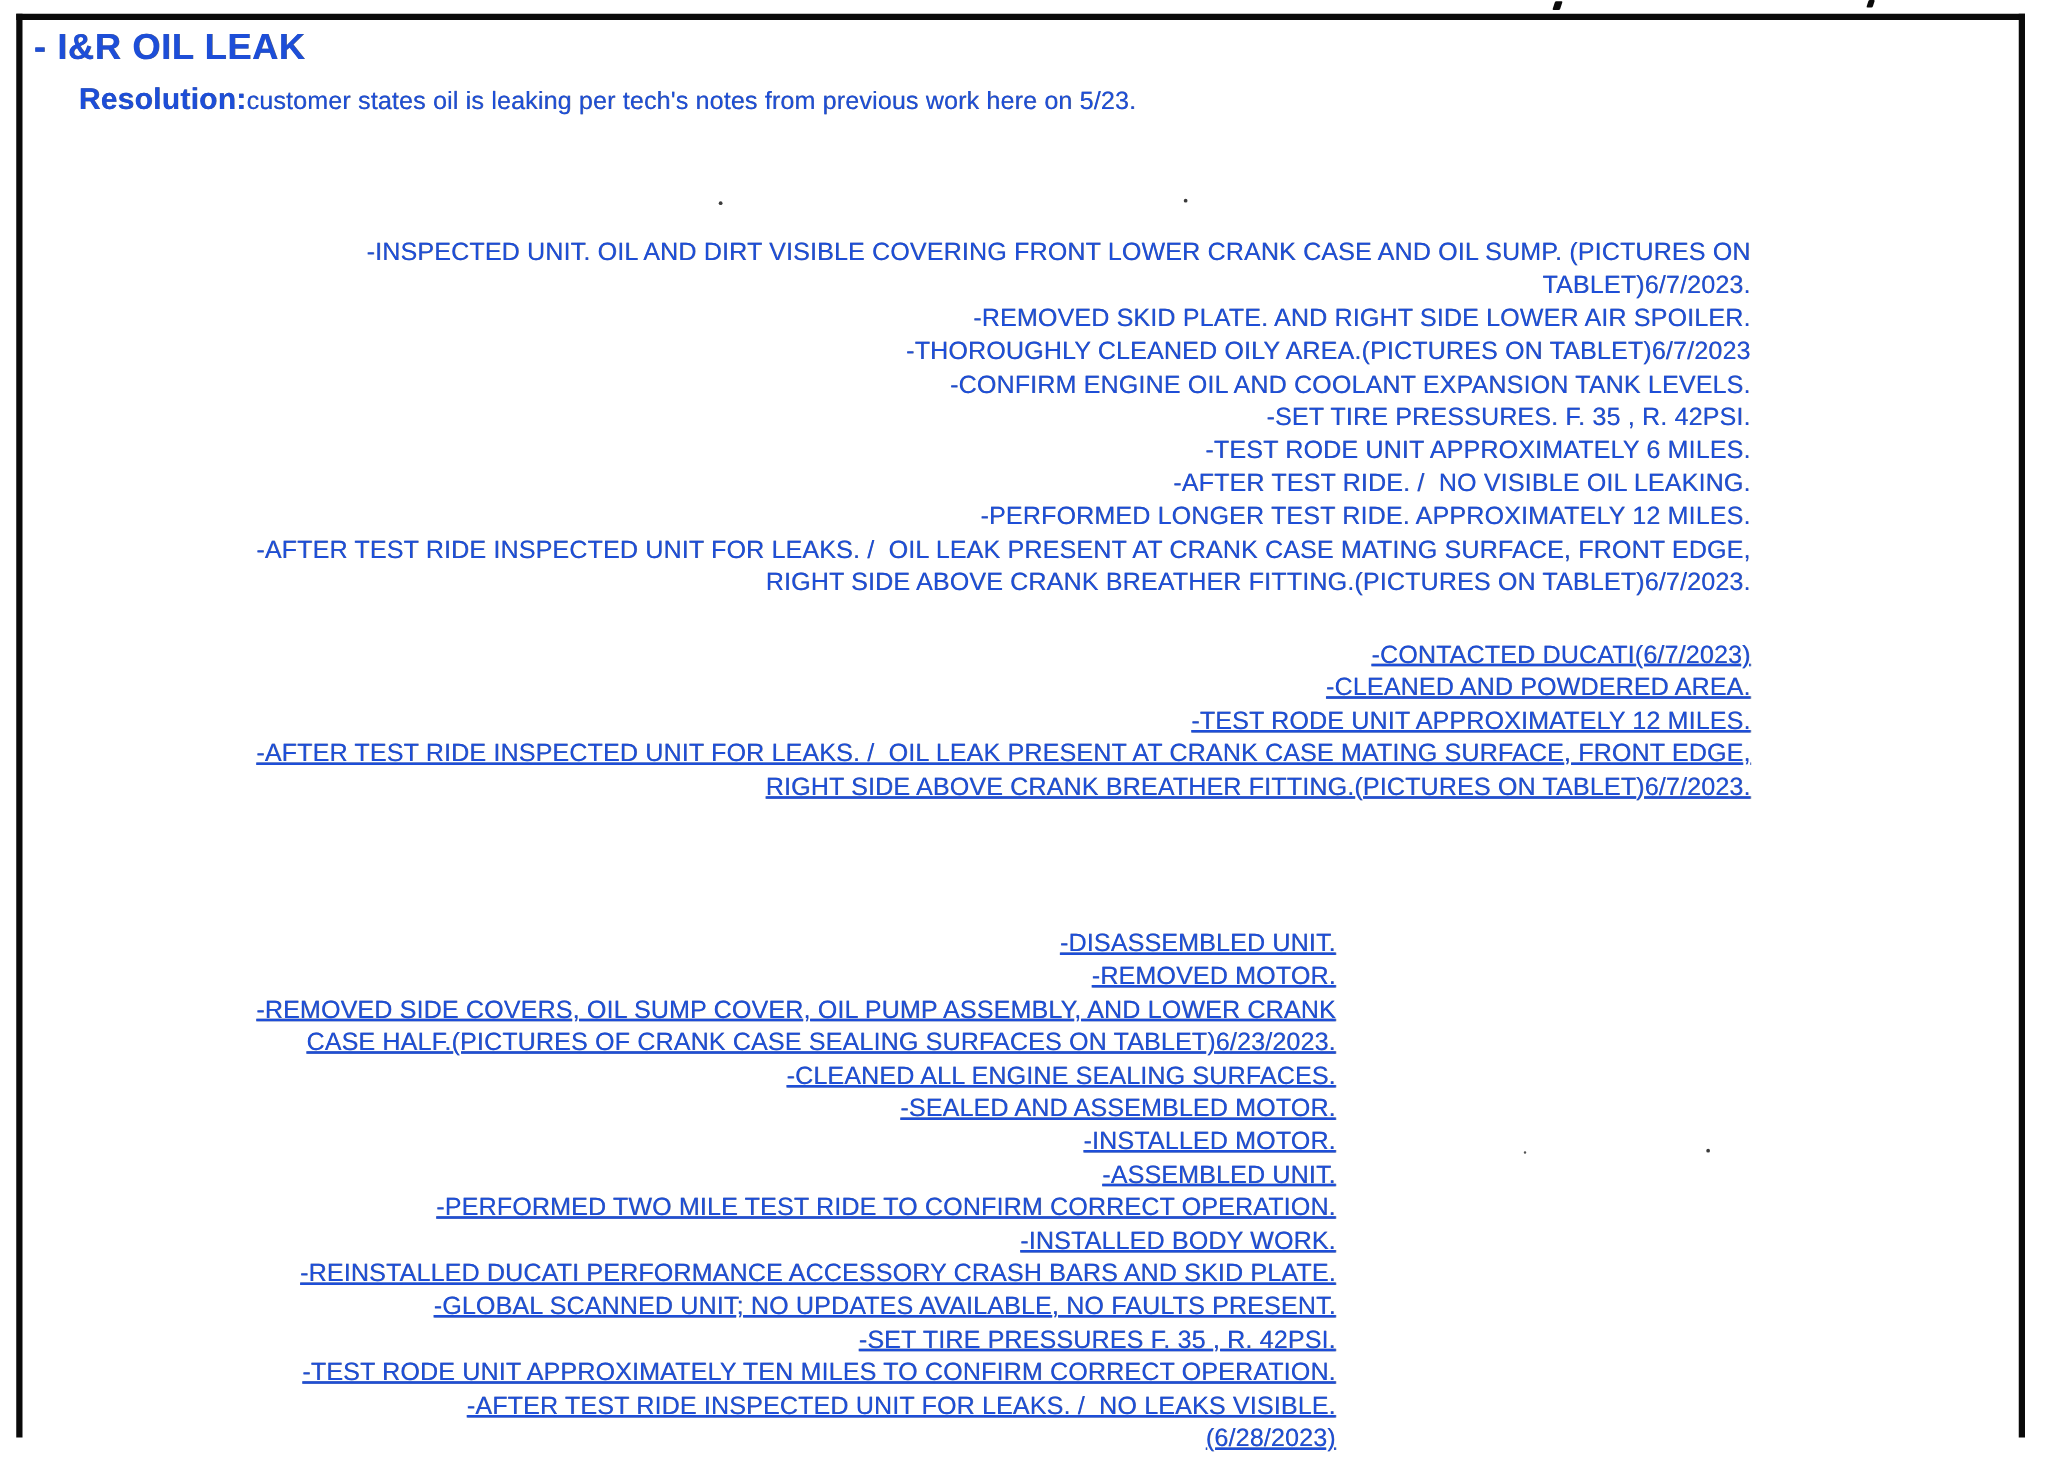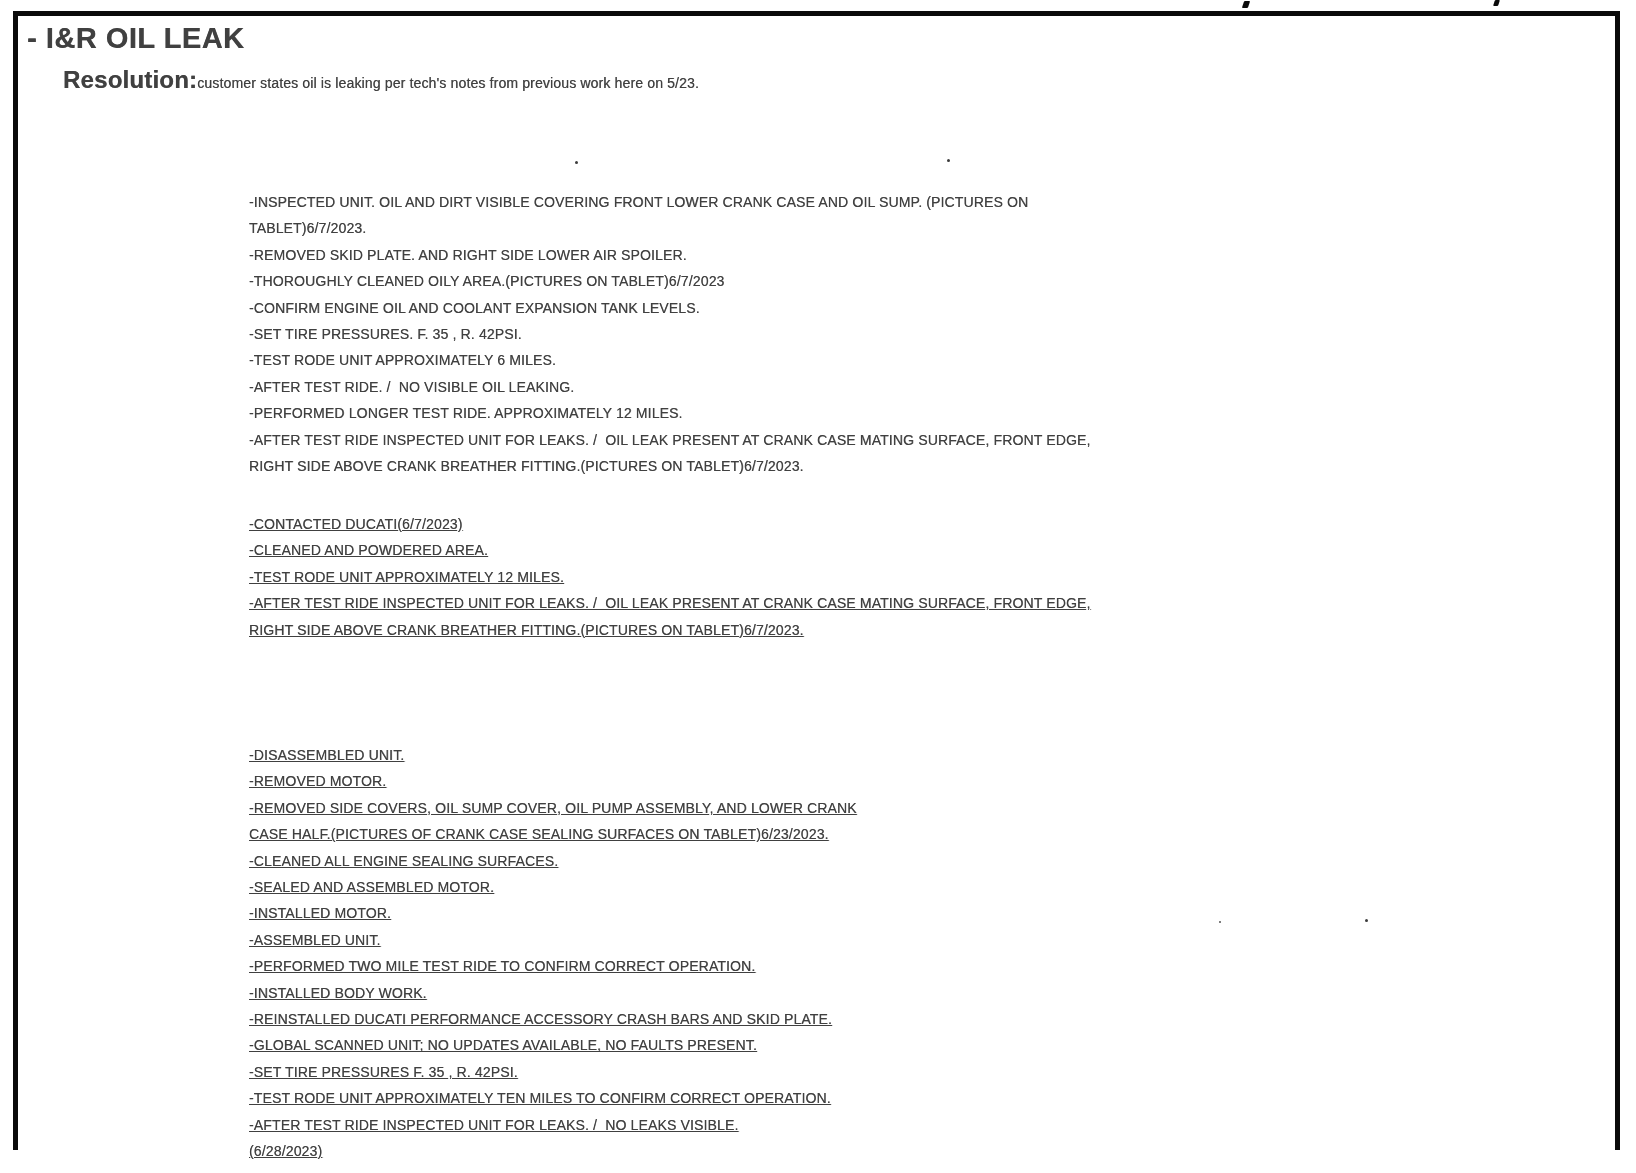--- a/index.html
+++ b/index.html
@@ -9,21 +9,21 @@
     width: 1636px;
     height: 1173px;
     overflow: hidden;
   }
   .sheet {
     position: relative;
     width: 1636px;
     height: 1173px;
     background: #ffffff;
     font-family: "Liberation Sans", sans-serif;
-    color: #404040;
+    color: #1d4ed8;
   }
   
   .frame {
     position: absolute;
     left: 13px;
     top: 11px;
     width: 1597px;
     height: 1134px;
     border-top: 5px solid #0a0a0a;
     border-left: 5px solid #0a0a0a;
@@ -47,30 +47,30 @@
   }
   .row-description { left: 63px; top: 66px; }
   .row-resolution  { left: 72px; top: 106px; }
   .field-label {
     font-size: 24px;
     font-weight: bold;
     letter-spacing: 0.2px;
     text-shadow: 0.3px 0 0 rgba(0,0,0,0.6);
   }
   .scan-text {
-    font-size: 14px;
+    font-size: 20px;
     line-height: 26.4px;
     letter-spacing: 0.15px;
     white-space: pre;
     text-shadow: 0.3px 0 0 rgba(0,0,0,0.5);
+    text-align: right;
   }
   .res-section {
     position: absolute;
     left: 205px;
-    margin-left: 44px;
   }
   .section-0 { top: 189px; }
   .section-1 { top: 511px; text-decoration: underline; }
   .section-2 { top: 742px; text-decoration: underline; }
   
   .artifact { position: absolute; background: #0a0a0a; }
   .frag-1 { left: 1243px; top: 1px; width: 6px;  height: 7px; border-radius: 1px; transform: skewX(-18deg); }
   .frag-2 { left: 1494px; top: 0px; width: 5px;  height: 6px; border-radius: 1px; transform: skewX(-18deg); }
   .dot-1  { left: 575px;  top: 161px; width: 3px; height: 3px; border-radius: 50%; opacity: .8; }
   .dot-2  { left: 947px;  top: 159px; width: 3px; height: 3px; border-radius: 50%; opacity: .8; }

